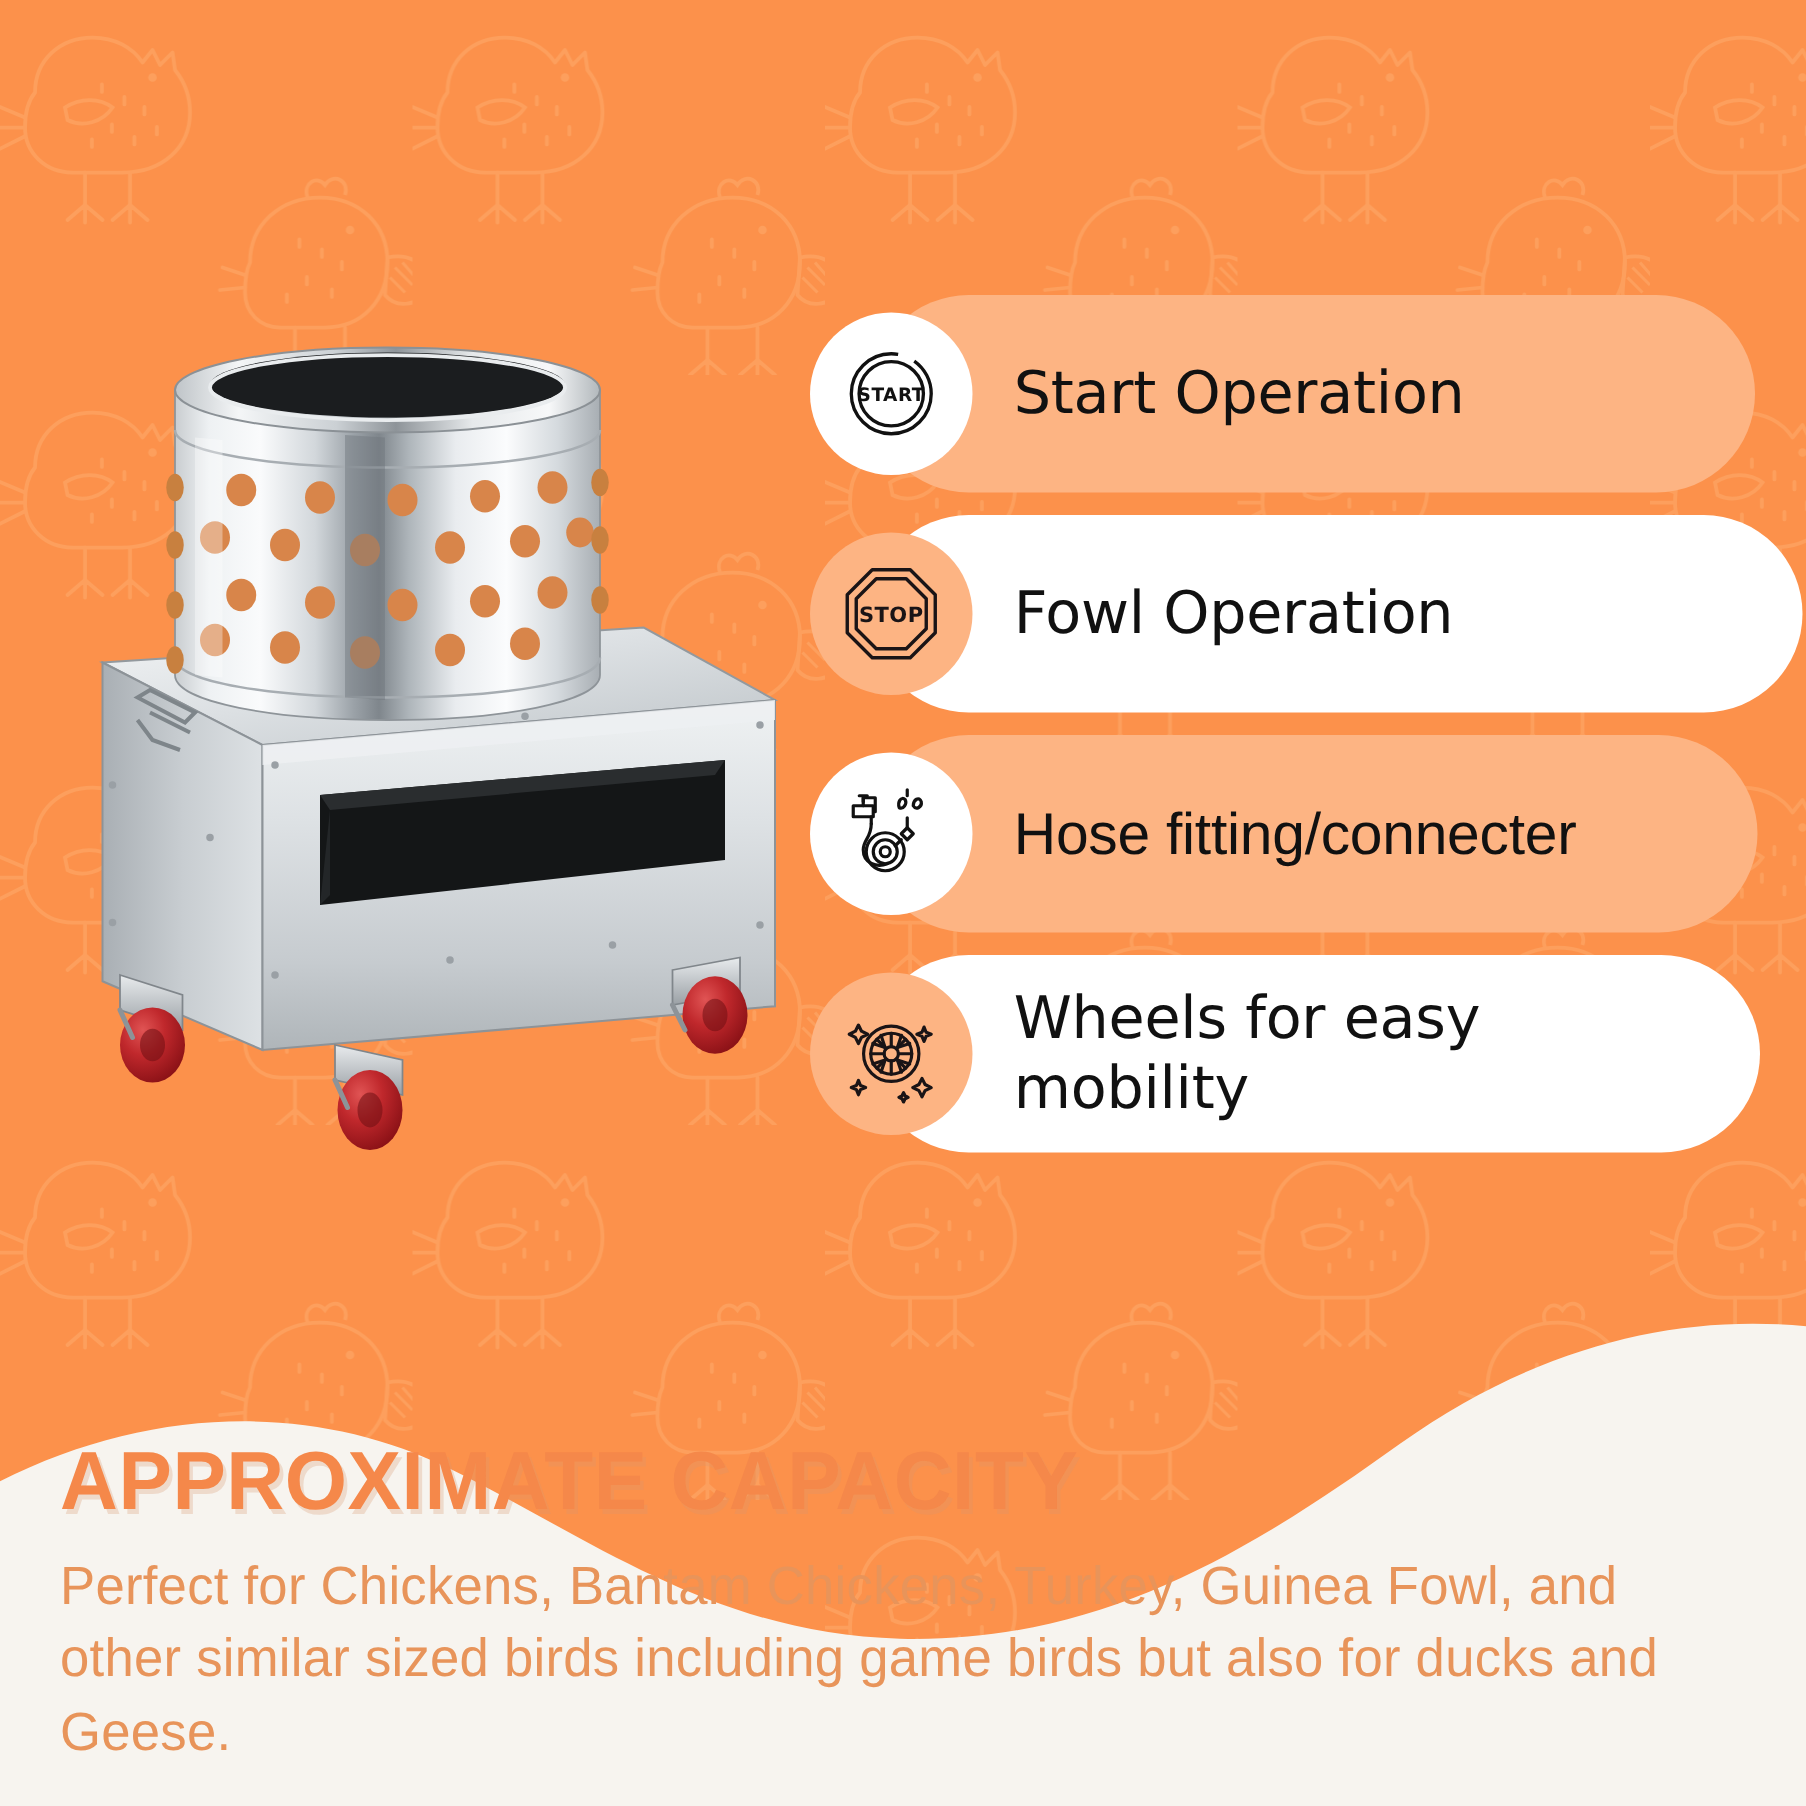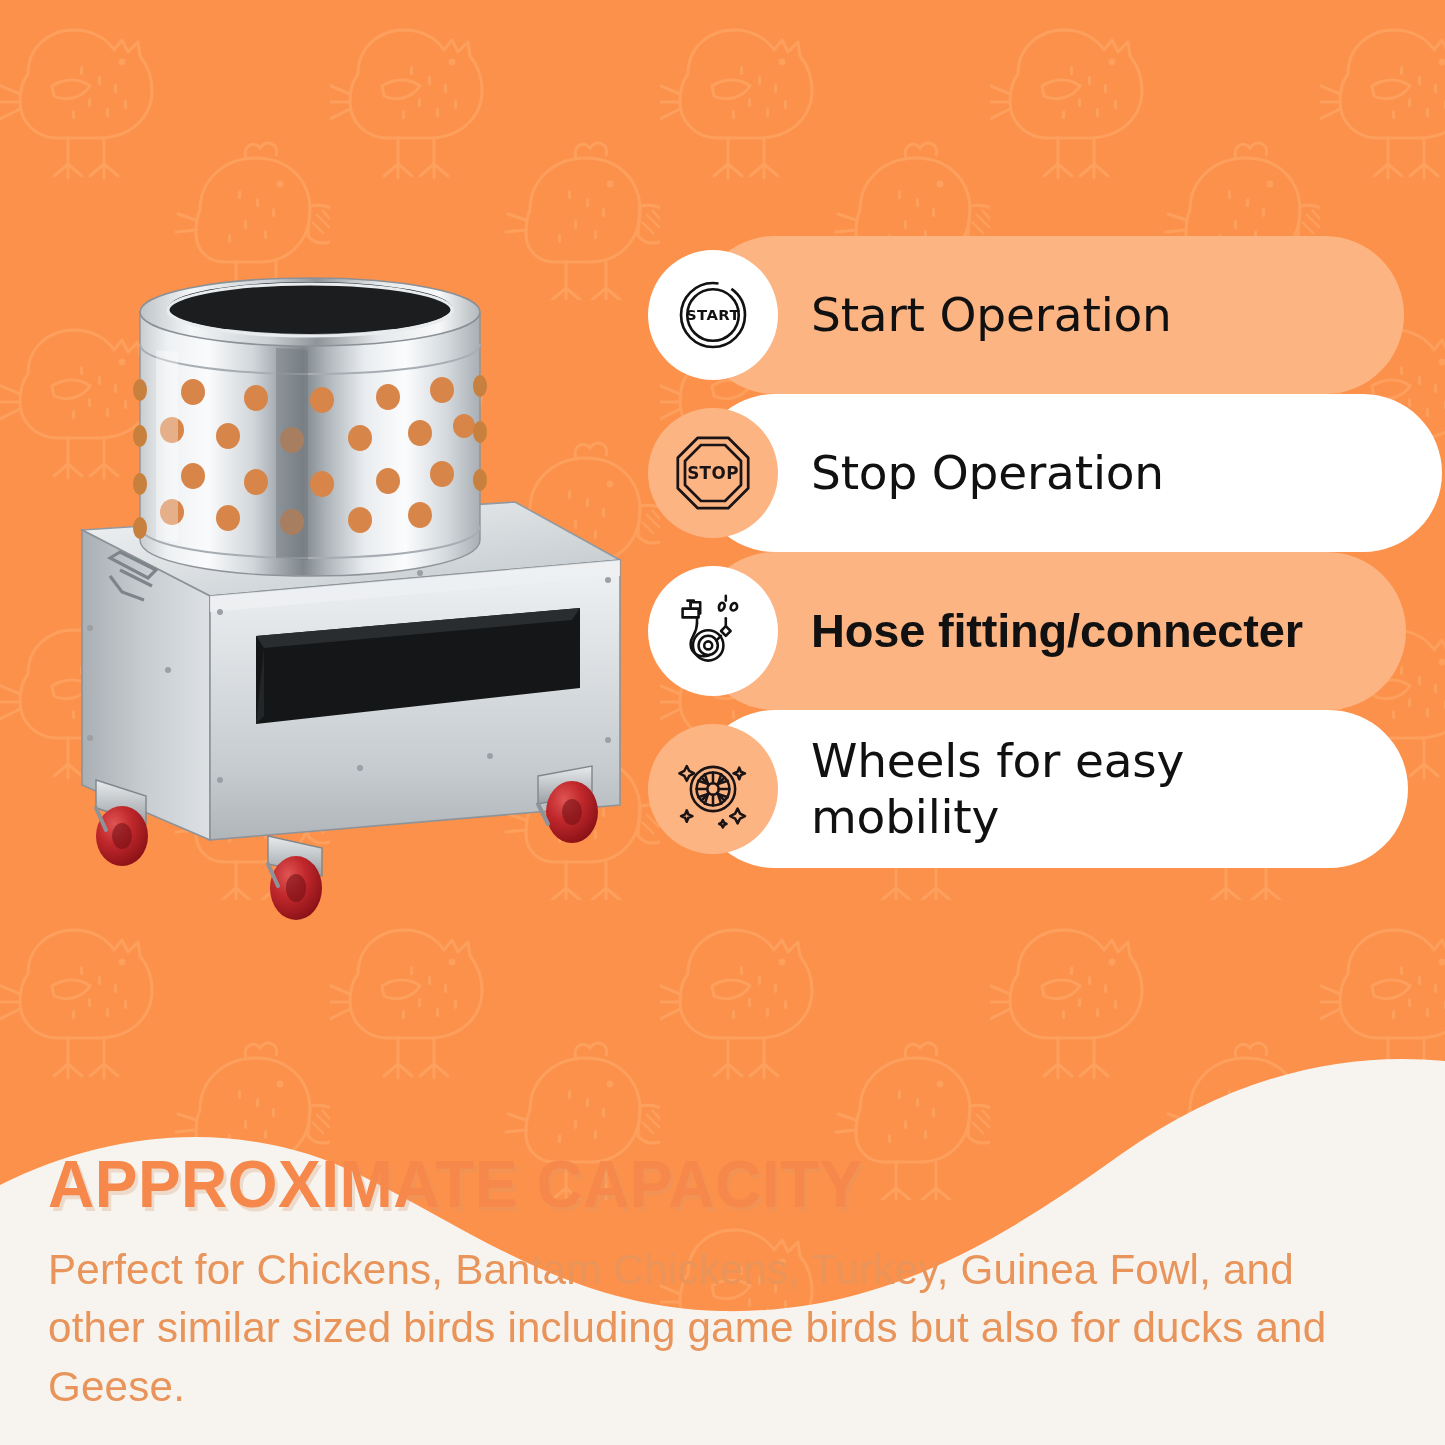--- a/index.html
+++ b/index.html
@@ -39,20 +39,21 @@
   #features {
     position: absolute;
     left: 648px;
     top: 236px;
     width: 770px;
     z-index: 3;
   }
   .feature-row {
     position: relative;
     height: 158px;
+    margin-bottom: 18px;
   }
   .feature-pill {
     position: absolute;
     left: 48px;
     top: 0;
     height: 158px;
     border-radius: 79px;
     display: flex;
     align-items: center;
   }
@@ -83,21 +84,21 @@
     display: flex;
     align-items: center;
     color: #111111;
     font-size: 47px;
     letter-spacing: -0.2px;
     line-height: 1.2;
     z-index: 5;
     white-space: pre-line;
   }
   .feature-label.geo { font-family: "DejaVu Sans", sans-serif; font-weight: 400; }
-  .feature-label.cond { font-family: "Liberation Sans", sans-serif; font-weight: 700; }
+  .feature-label.cond { font-family: "Liberation Sans", sans-serif; font-weight: 400; }
 
   
   #wave {
     position: absolute;
     left: 0;
     bottom: 0;
     width: 1445px;
     height: 420px;
     z-index: 6;
   }
@@ -364,21 +365,21 @@
 
     <div class="feature-row">
       <div class="feature-pill white" style="width: 746px; background: rgb(255, 255, 255);"></div>
       <div class="feature-badge light" style="background: rgb(253, 180, 131);">
         <svg width="80" height="80" viewBox="0 0 100 100" aria-hidden="true">
           <polygon points="31,6 69,6 94,31 94,69 69,94 31,94 6,69 6,31" fill="none" stroke="#1A1416" stroke-width="3.4" stroke-linejoin="round"></polygon>
           <polygon points="35,15 65,15 85,35 85,65 65,85 35,85 15,65 15,35" fill="none" stroke="#1A1416" stroke-width="3.4" stroke-linejoin="round"></polygon>
           <text x="50" y="58" text-anchor="middle" font-family="DejaVu Sans, sans-serif" font-size="21" font-weight="700" fill="#1A1416" letter-spacing="0.5">STOP</text>
         </svg>
       </div>
-      <div class="feature-label geo">Stop Operation</div>
+      <div class="feature-label geo">Fowl Operation</div>
     </div>
 
     <div class="feature-row">
       <div class="feature-pill light" style="width: 710px; background: rgb(253, 180, 131);"></div>
       <div class="feature-badge white" style="background: rgb(255, 255, 255);">
         <svg width="80" height="80" viewBox="0 0 100 100" aria-hidden="true">
           <g fill="none" stroke="#111" stroke-width="3.2" stroke-linecap="round" stroke-linejoin="round">
 
             <rect x="12" y="22" width="20" height="11"></rect>
             <path d="M22 22 L22 14 L34 14 L34 28"></path>

